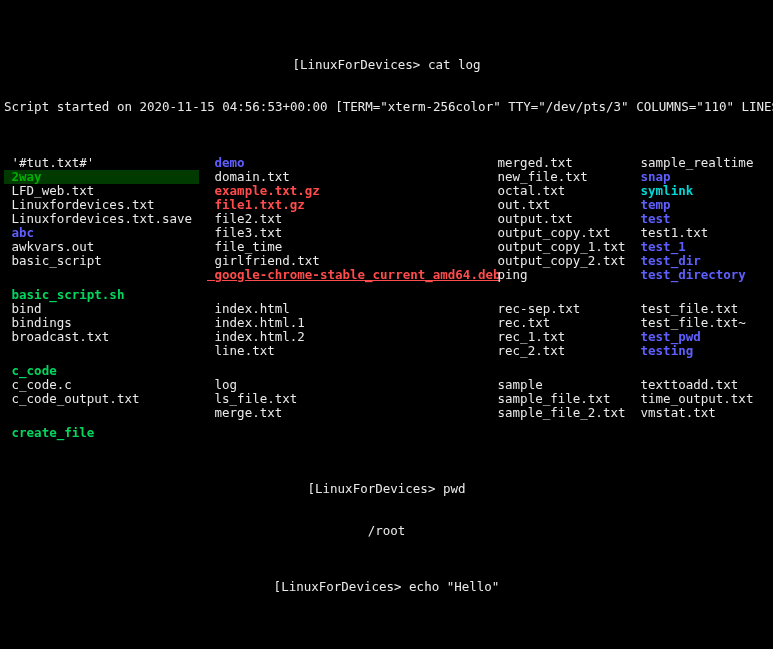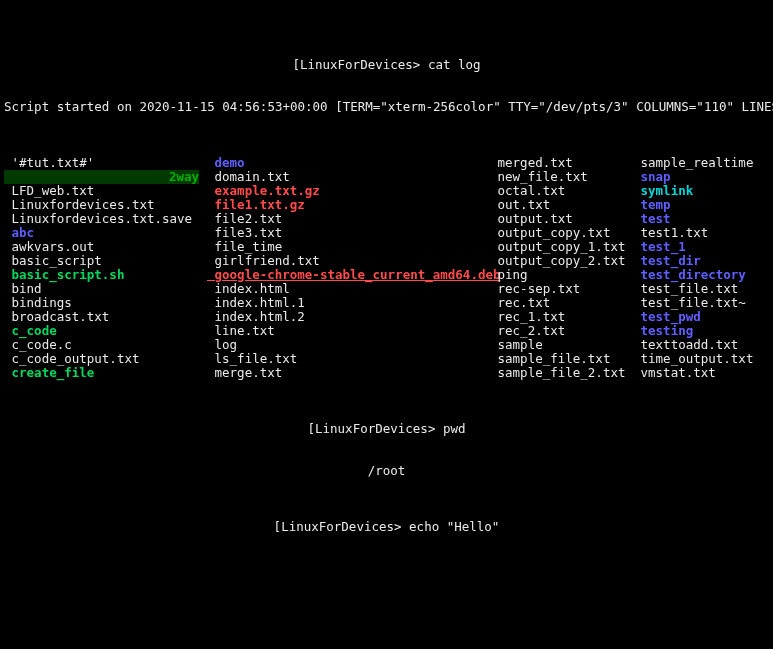--- a/index.html
+++ b/index.html
@@ -14,25 +14,25 @@
     height: 649px;
     overflow: hidden;
   }
   .terminal {
     padding: 2px 4px;
     white-space: pre;
   }
   .cmd   { color: #eaeaea; }
   .plain { color: #eaeaea; }
   .dir   { color: #5f5fff; font-weight: bold; }
-  .exec  { color: #00d75f; font-weight: bold; }
+  .exec  { color: #00d75f; font-weight: bold; margin-top: 20px; }
   .arch  { color: #ff4b4b; font-weight: bold; }
   .link  { color: #00d7d7; font-weight: bold; }
   .deb   { color: #ff4b4b; text-decoration: underline; font-weight: bold; }
-  .tmp   { color: #00af00; background: #003a00; font-weight: bold; text-align: right; }
+  .tmp   { color: #00af00; background: #003a00; font-weight: bold; }
 
   .cols {
     display: grid;
     grid-template-columns: 195px 275px 135px 160px;
     gap: 8px;
   }
   .cell { white-space: pre; }
   .line { white-space: pre; text-align: center; }
 </style>
 </head>

